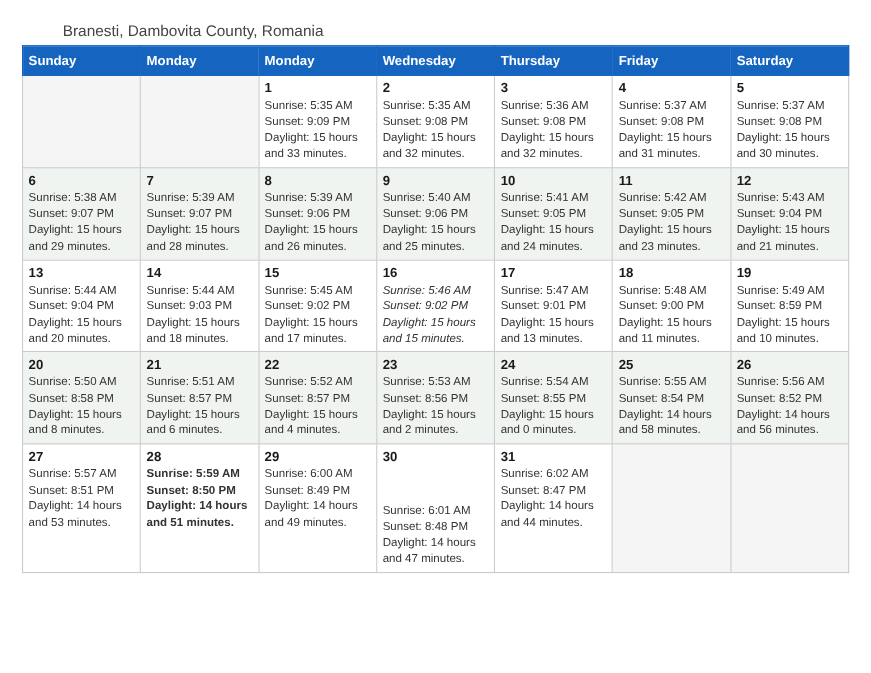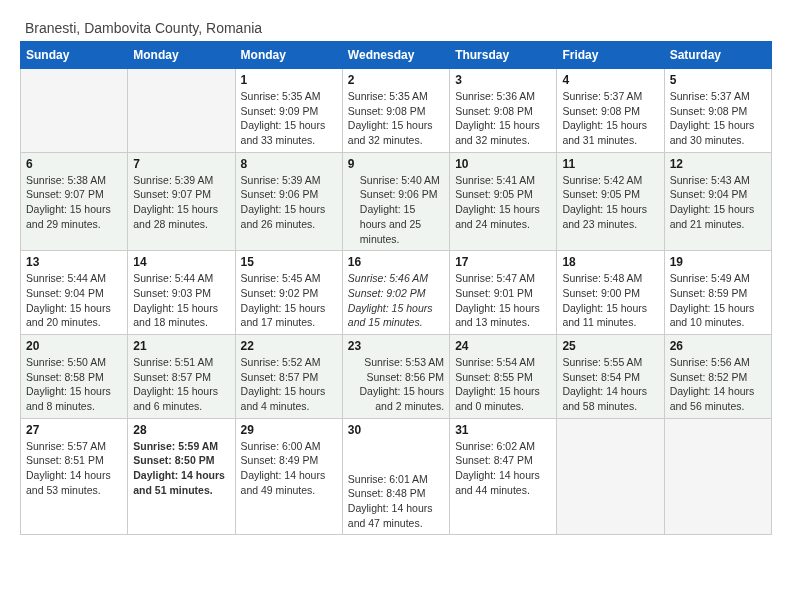--- a/index.html
+++ b/index.html
@@ -31,20 +31,21 @@
     }
     .month-title {
       font-size: 36px;
       font-weight: bold;
       color: #1a1a1a;
       line-height: 1.1;
     }
     .subtitle {
       font-size: 14px;
       color: #444;
+      margin-left: 32px;
     }
     .calendar {
       width: 100%;
       border-collapse: collapse;
       margin: 0 10px;
       width: calc(100% - 20px);
       margin: 0 auto;
       font-size: 11px;
     }
     .calendar th {
@@ -152,21 +153,21 @@
 Daylight: 15 hours and 28 minutes.</div>
         </td>
         <td>
           <div class="day-num">8</div>
           <div class="day-info" style="white-space: pre-line;">Sunrise: 5:39 AM
 Sunset: 9:06 PM
 Daylight: 15 hours and 26 minutes.</div>
         </td>
         <td>
           <div class="day-num">9</div>
-          <div class="day-info" style="white-space: pre-line; margin-left: 12px;">Sunrise: 5:40 AM
+          <div class="day-info" style="white-space: pre-line;">Sunrise: 5:40 AM
 Sunset: 9:06 PM
 Daylight: 15 hours and 25 minutes.</div>
         </td>
         <td>
           <div class="day-num">10</div>
           <div class="day-info" style="white-space: pre-line;">Sunrise: 5:41 AM
 Sunset: 9:05 PM
 Daylight: 15 hours and 24 minutes.</div>
         </td>
         <td>
@@ -240,21 +241,21 @@
 Daylight: 15 hours and 6 minutes.</div>
         </td>
         <td>
           <div class="day-num">22</div>
           <div class="day-info" style="white-space: pre-line;">Sunrise: 5:52 AM
 Sunset: 8:57 PM
 Daylight: 15 hours and 4 minutes.</div>
         </td>
         <td>
           <div class="day-num">23</div>
-          <div class="day-info" style="white-space: pre-line; text-align: right;">Sunrise: 5:53 AM
+          <div class="day-info" style="white-space: pre-line;">Sunrise: 5:53 AM
 Sunset: 8:56 PM
 Daylight: 15 hours and 2 minutes.</div>
         </td>
         <td>
           <div class="day-num">24</div>
           <div class="day-info" style="white-space: pre-line;">Sunrise: 5:54 AM
 Sunset: 8:55 PM
 Daylight: 15 hours and 0 minutes.</div>
         </td>
         <td>

